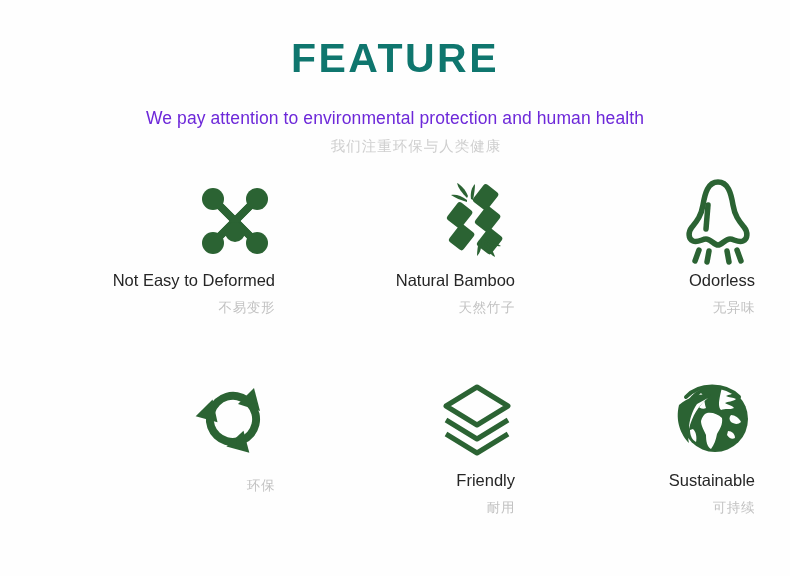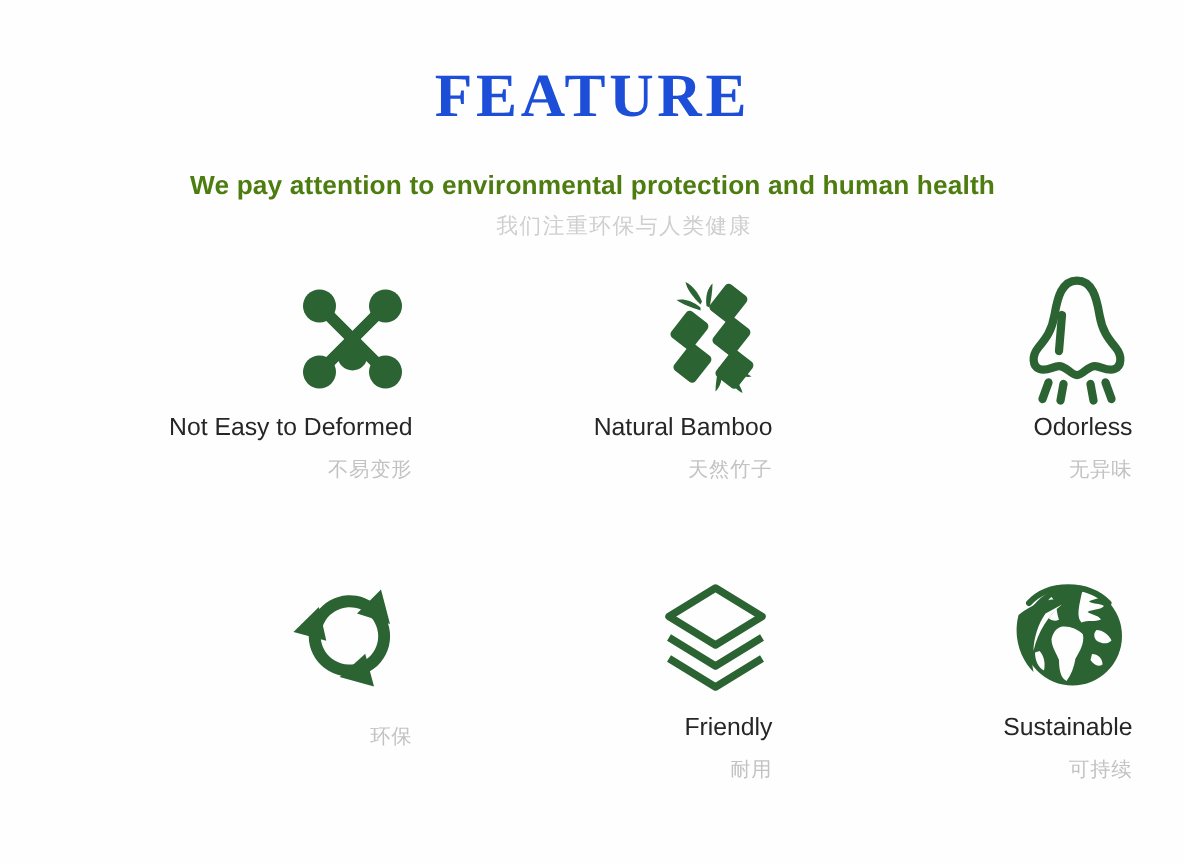--- a/index.html
+++ b/index.html
@@ -23,33 +23,31 @@
     align-items: center;
   }
   .header {
     width: 100%;
     text-align: center;
     padding-top: 36px;
   }
   .title {
     font-size: 41px;
     font-weight: bold;
-    color: #1d4ed8;
+    color: #0f766e;
     letter-spacing: 2.5px;
     line-height: 1.0;
-    margin: 7px;
-    font-family: Liberation Serif, serif;
+    margin: 2px;
   }
   .subtitle-en {
     font-size: 17.5px;
-    color: #4d7c0f;
+    color: #6d28d9;
     margin-top: 30px;
     letter-spacing: 0.1px;
     line-height: 1.1;
-    font-weight: bold;
   }
   .subtitle-cn {
     font-size: 14.5px;
     color: #cfcfcf;
     margin-top: 11px;
     letter-spacing: 1px;
     line-height: 1.1;
     padding-left: 42px;
   }
   .grid {

